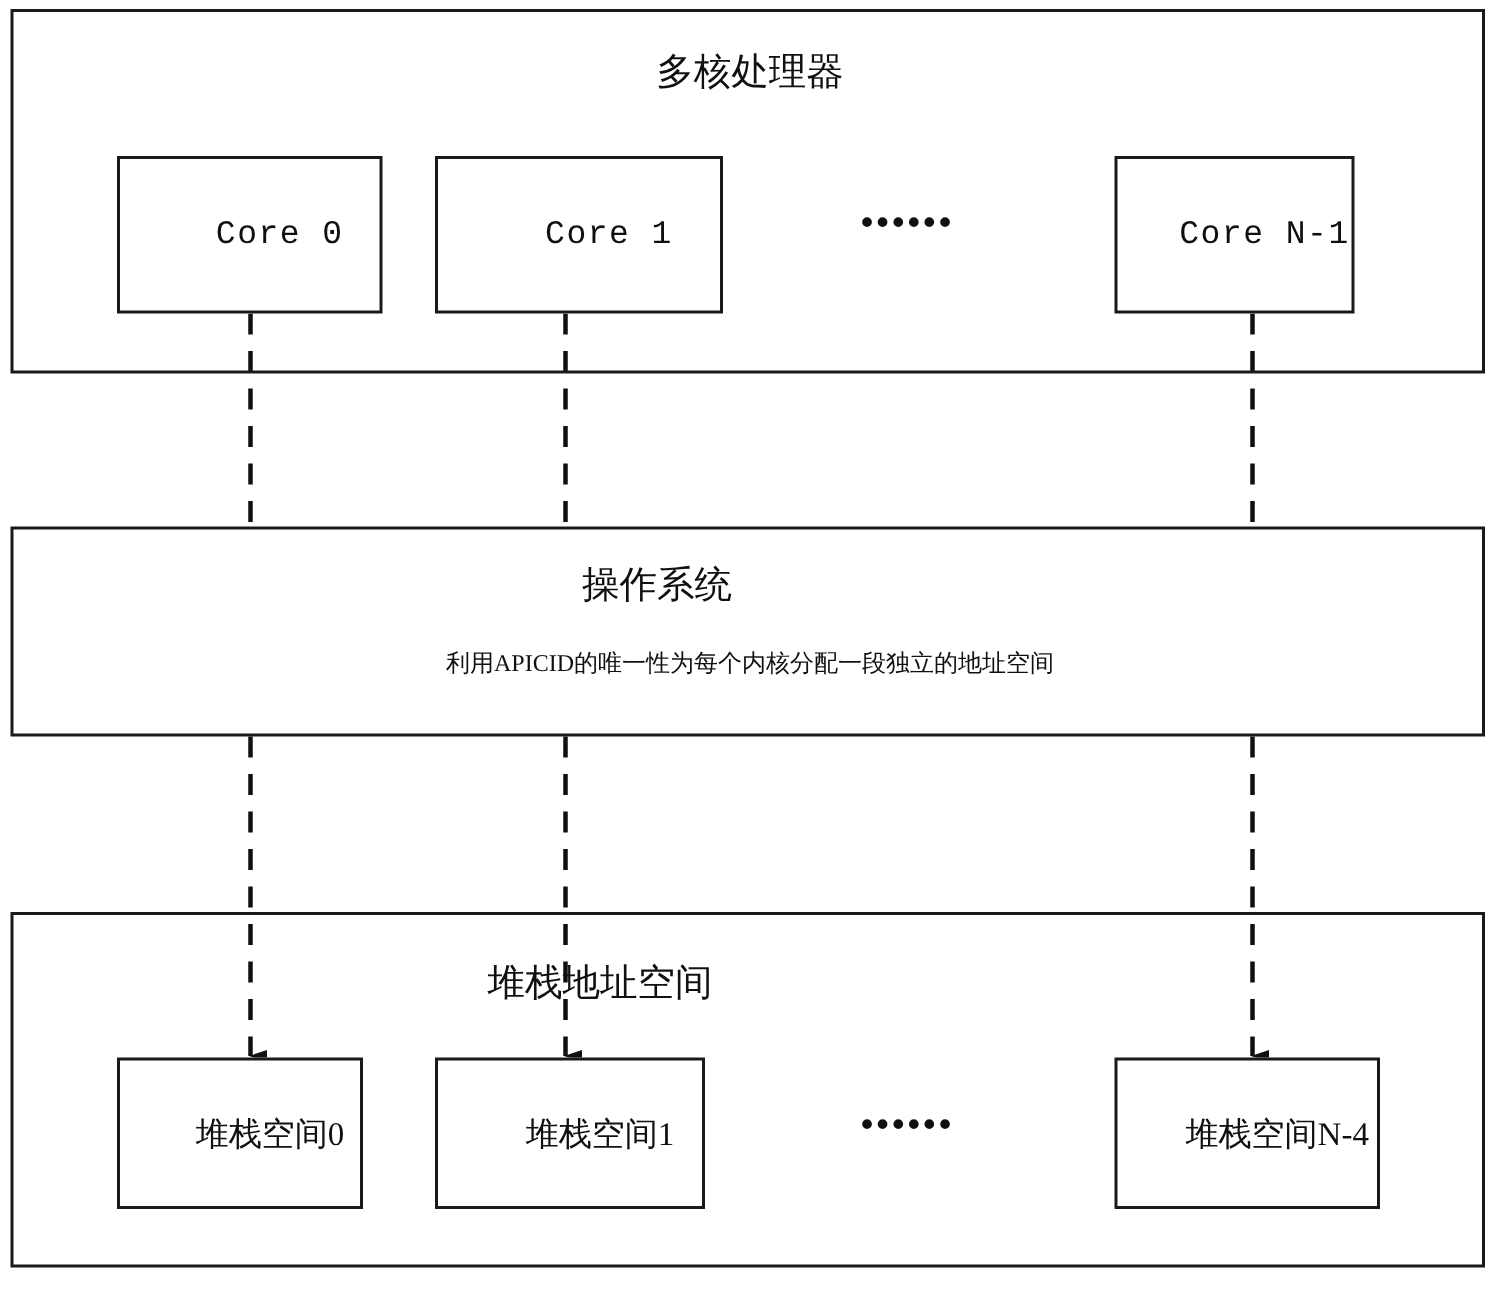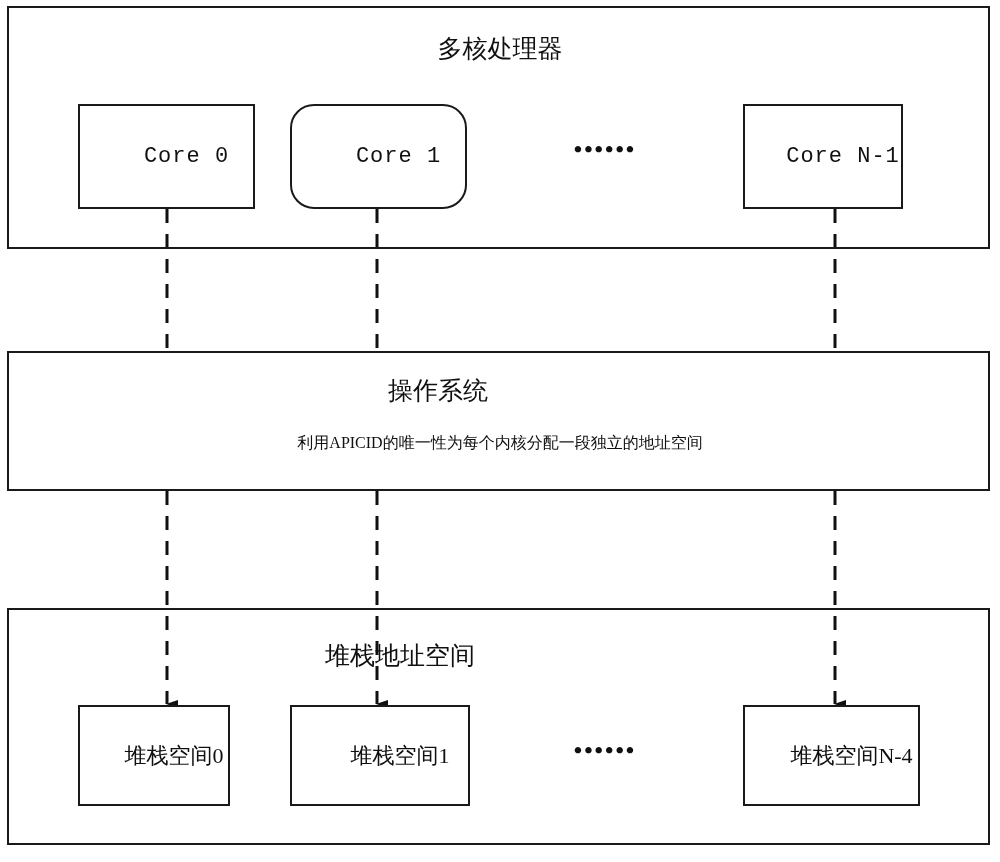--- a/index.html
+++ b/index.html
@@ -109,41 +109,41 @@
   </svg>
 
   <div class="section-box" style="left:7px; top:6px; width:983px; height:243px;"></div>
 
   <div class="section-title" style="left:0px; top:36px; width:1000px;">多核处理器</div>
 
   <div class="unit-box" style="left:78px; top:104px; width:177px; height:105px;">
     <span class="unit-label mono-label">Core 0</span>
   </div>
 
-  <div class="unit-box" style="left:290px; top:104px; width:177px; height:105px;border-radius:24px;">
+  <div class="unit-box" style="left:290px; top:104px; width:192px; height:105px;">
     <span class="unit-label mono-label">Core 1</span>
   </div>
 
   <div class="ellipsis" style="left:505px; top:137px; width:200px; text-align:center;">••••••</div>
 
   <div class="unit-box" style="left:743px; top:104px; width:160px; height:105px;">
     <span class="unit-label mono-label">Core N-1</span>
   </div>
 
   <div class="section-box" style="left:7px; top:351px; width:983px; height:140px;"></div>
 
   <div class="section-title" style="left:0px; top:378px; width:876px;">操作系统</div>
 
   <div class="section-subtitle" style="left:0px; top:435px; width:1000px;">利用APICID的唯一性为每个内核分配一段独立的地址空间</div>
 
   <div class="section-box" style="left:7px; top:608px; width:983px; height:237px;"></div>
 
   <div class="section-title" style="left:0px; top:643px; width:800px;">堆栈地址空间</div>
 
-  <div class="unit-box" style="left:78px; top:705px; width:152px; height:101px;">
+  <div class="unit-box" style="left:78px; top:705px; width:164px; height:101px;">
     <span class="unit-label cjk-label">堆栈空间0</span>
   </div>
 
   <div class="unit-box" style="left:290px; top:705px; width:180px; height:101px;">
     <span class="unit-label cjk-label">堆栈空间1</span>
   </div>
 
   <div class="ellipsis" style="left:505px; top:738px; width:200px; text-align:center;">••••••</div>
 
   <div class="unit-box" style="left:743px; top:705px; width:177px; height:101px;">

